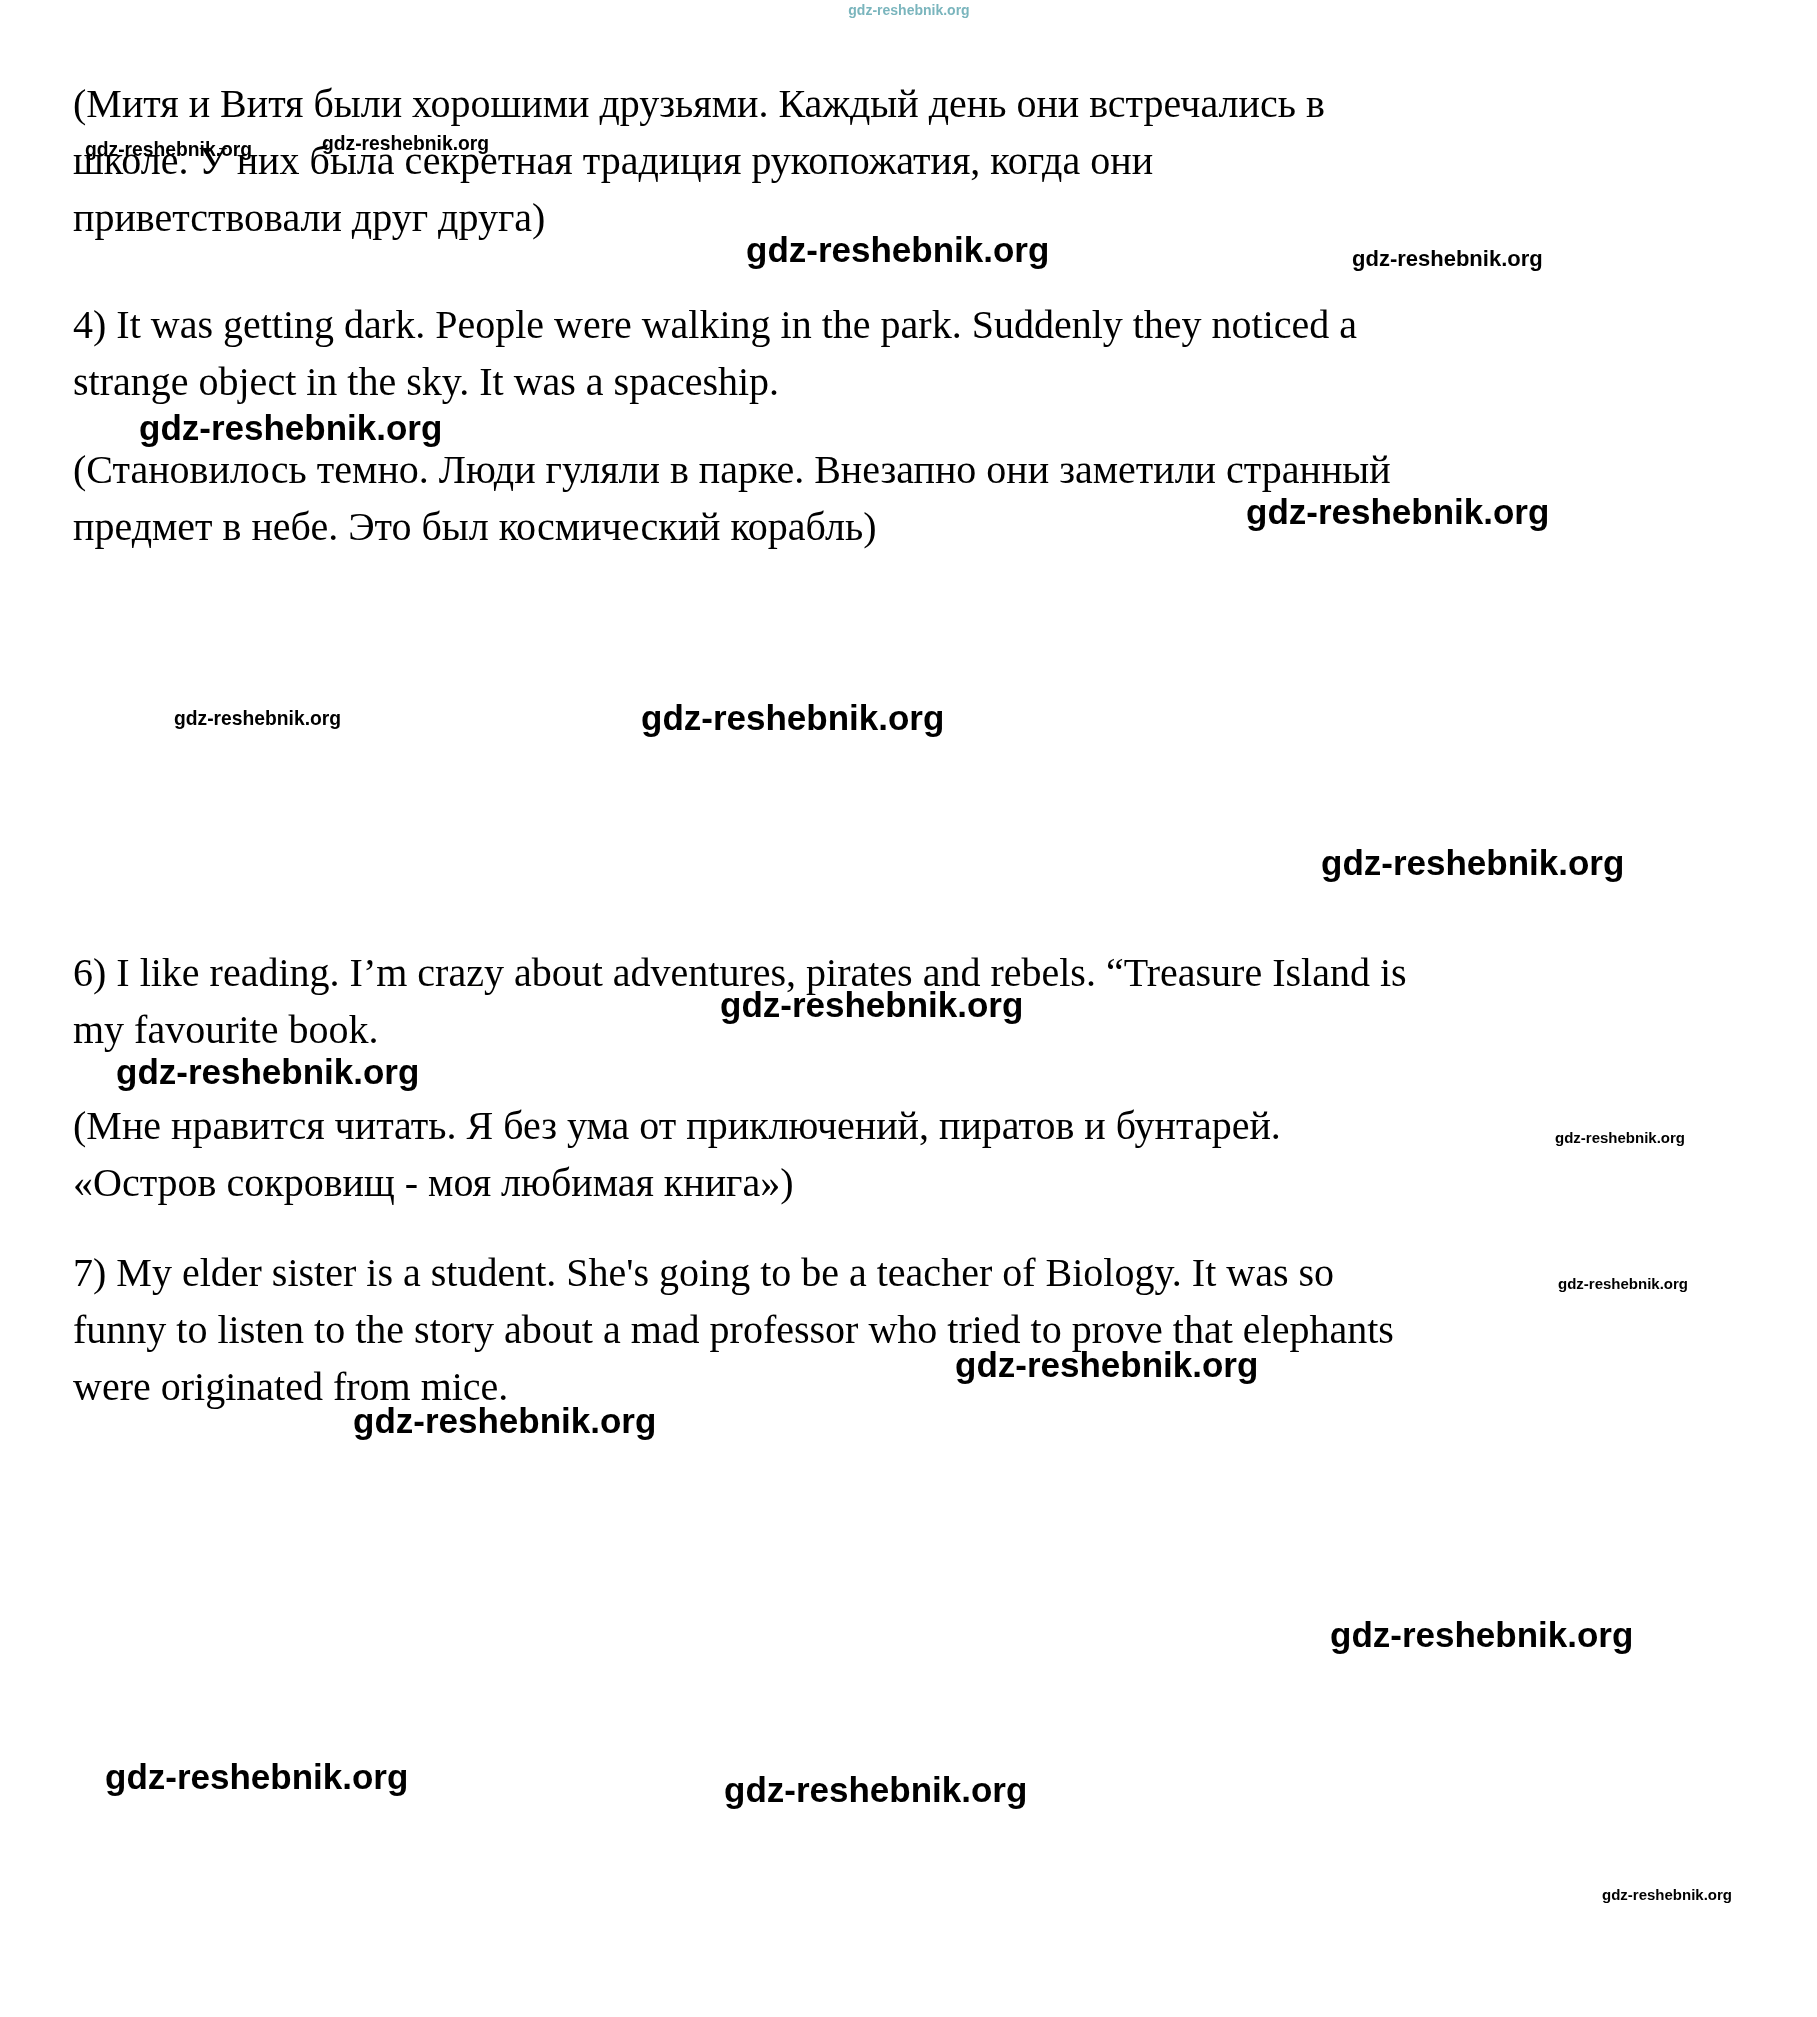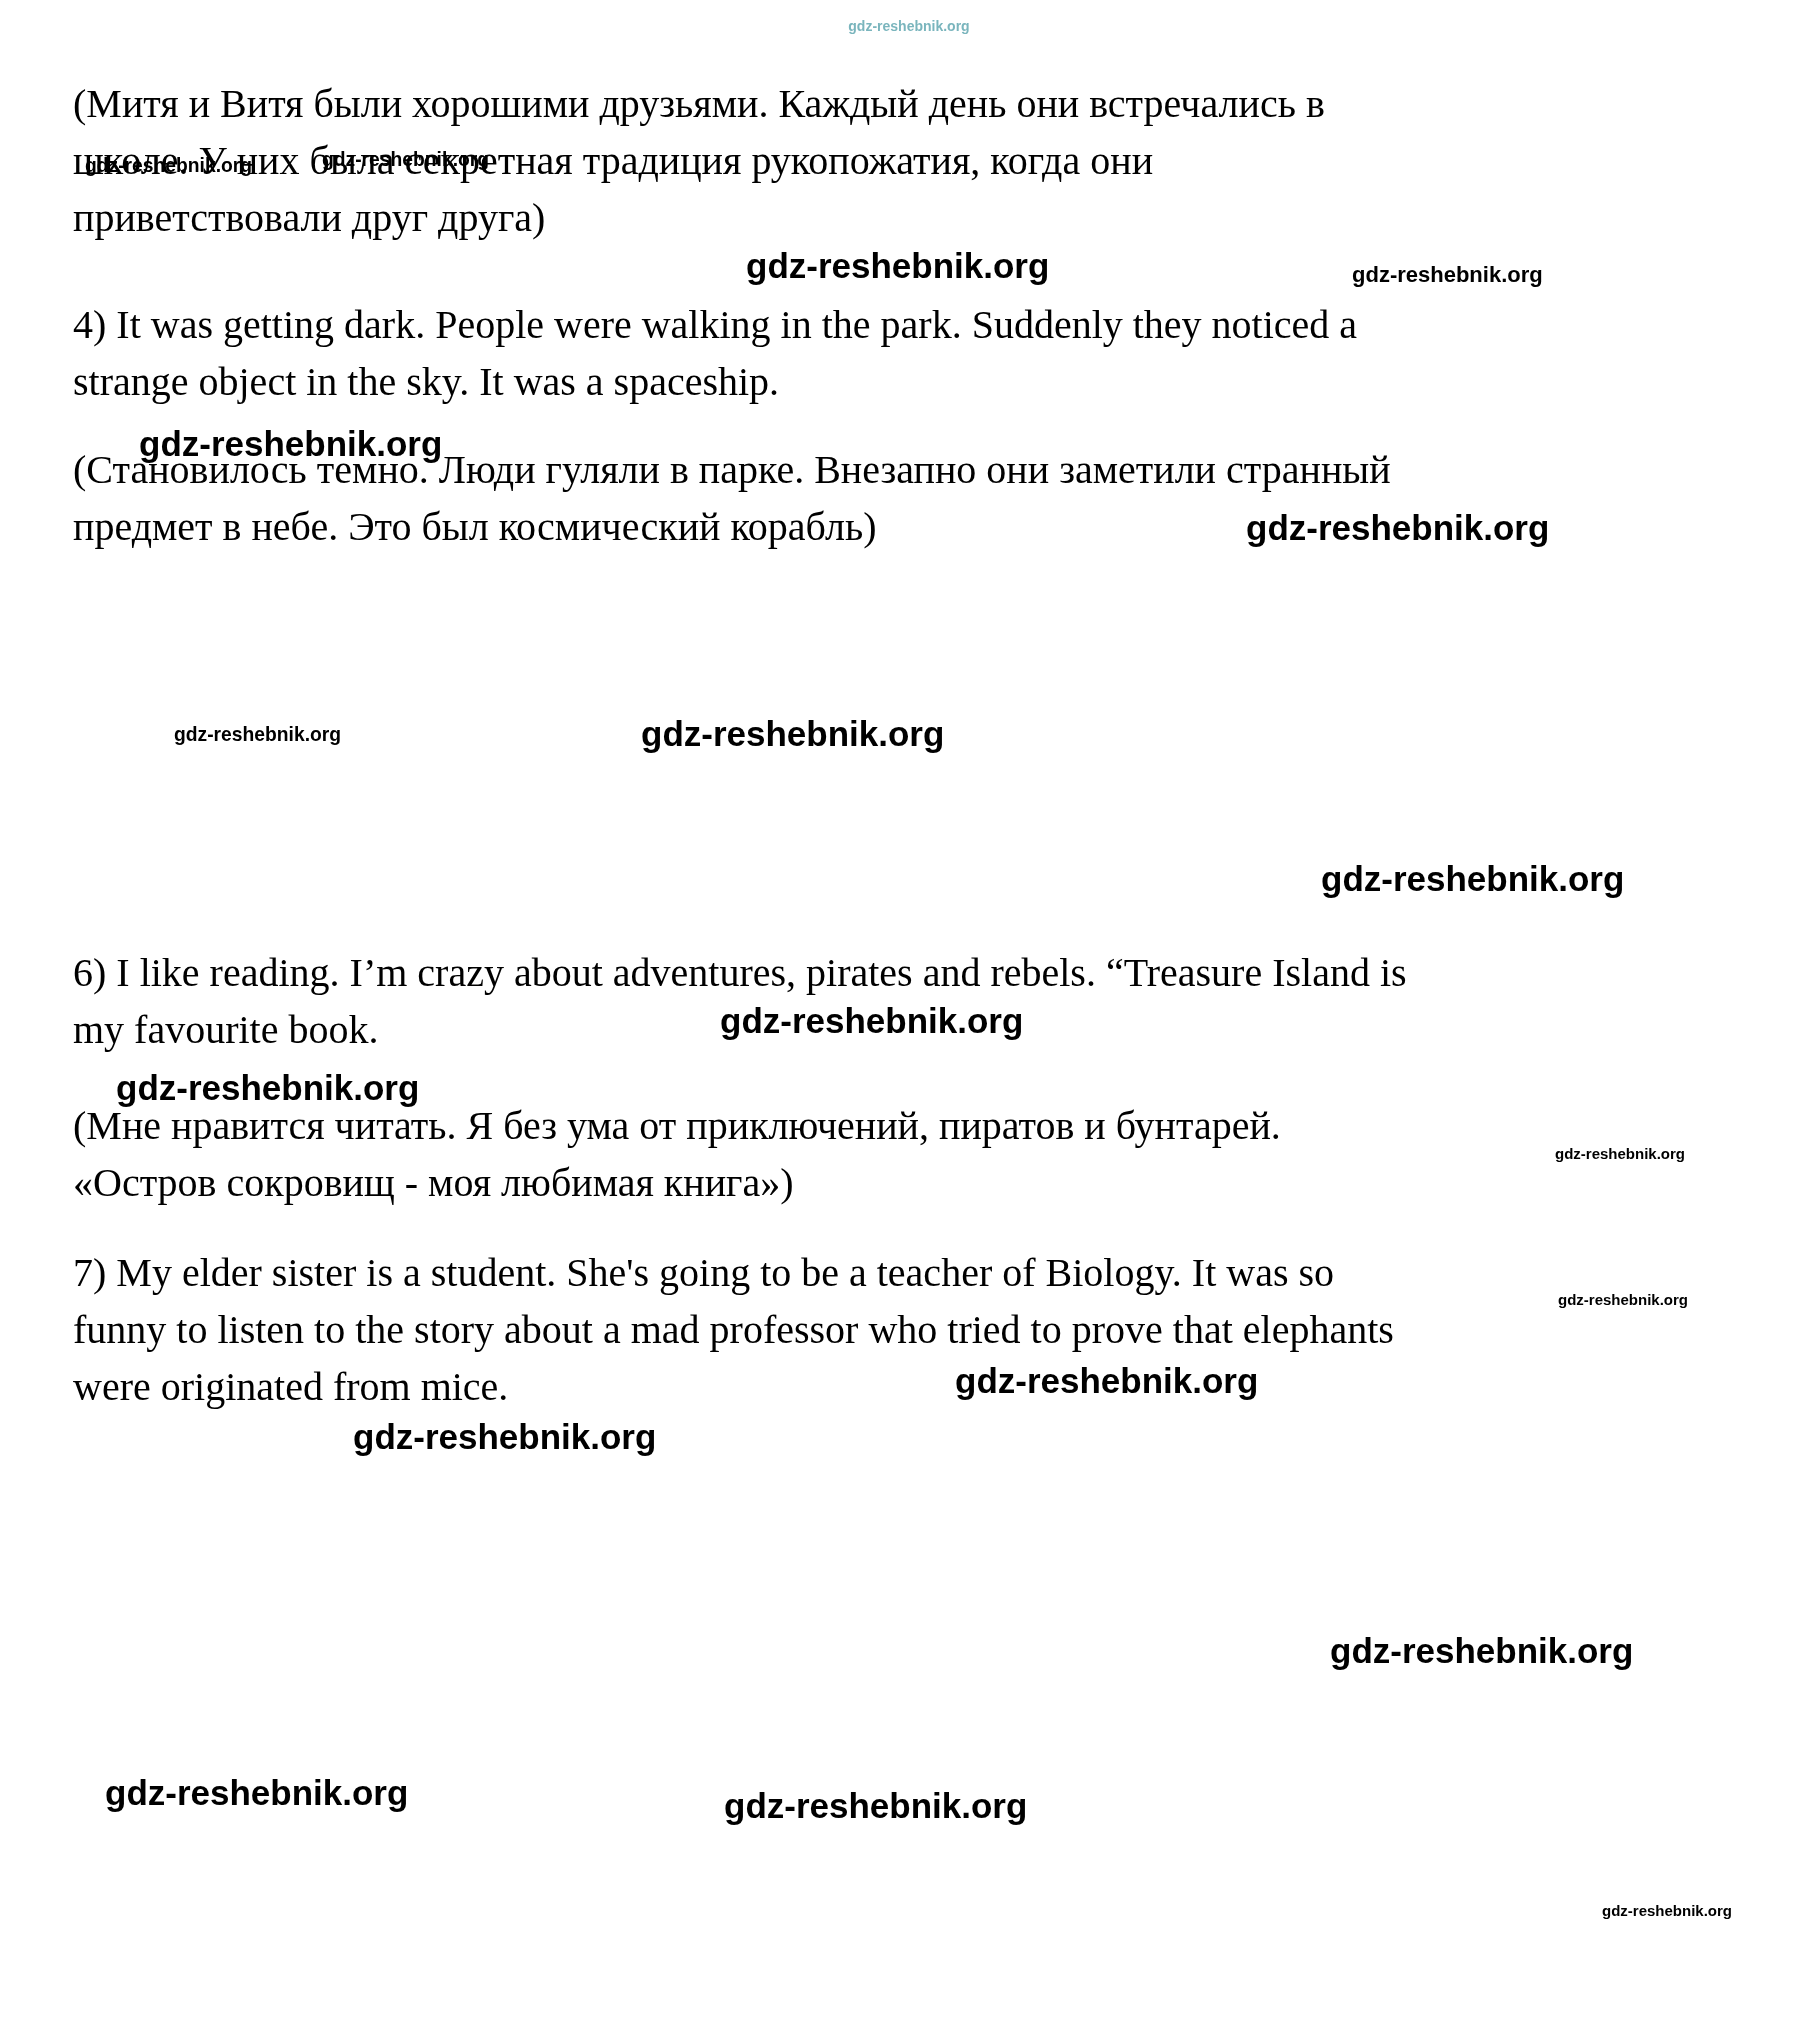--- a/index.html
+++ b/index.html
@@ -20,21 +20,20 @@
     line-height: 57px;
     color: #000000;
     white-space: nowrap;
   }
   .wm {
     position: absolute;
     font-family: "Liberation Sans", sans-serif;
     font-weight: bold;
     color: #000000;
     white-space: nowrap;
-    margin-top: 16px;
   }
   .wm-lg { font-size: 35px; }
   .wm-md { font-size: 22px; }
   .wm-sm { font-size: 19.3px; }
   .wm-xs { font-size: 15px; }
   .wm-top {
     font-size: 14px;
     color: #7ab5bd;
     left: 50%;
     top: 1.8px;

